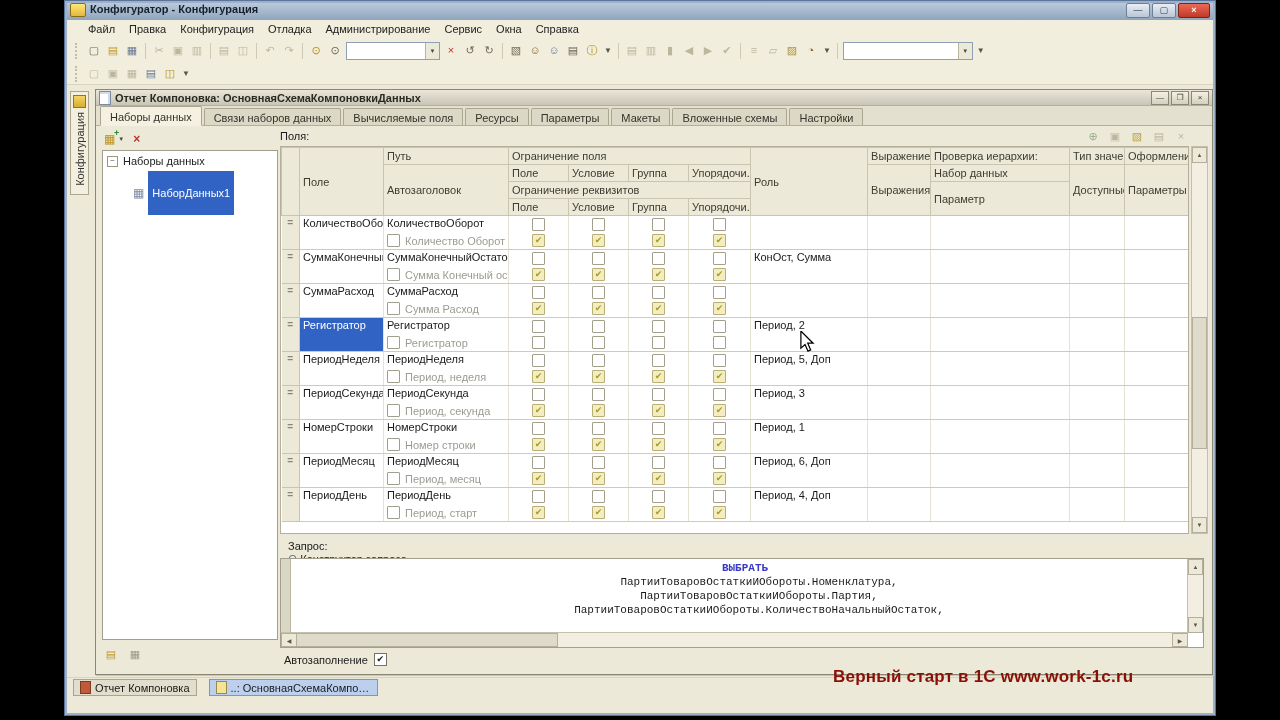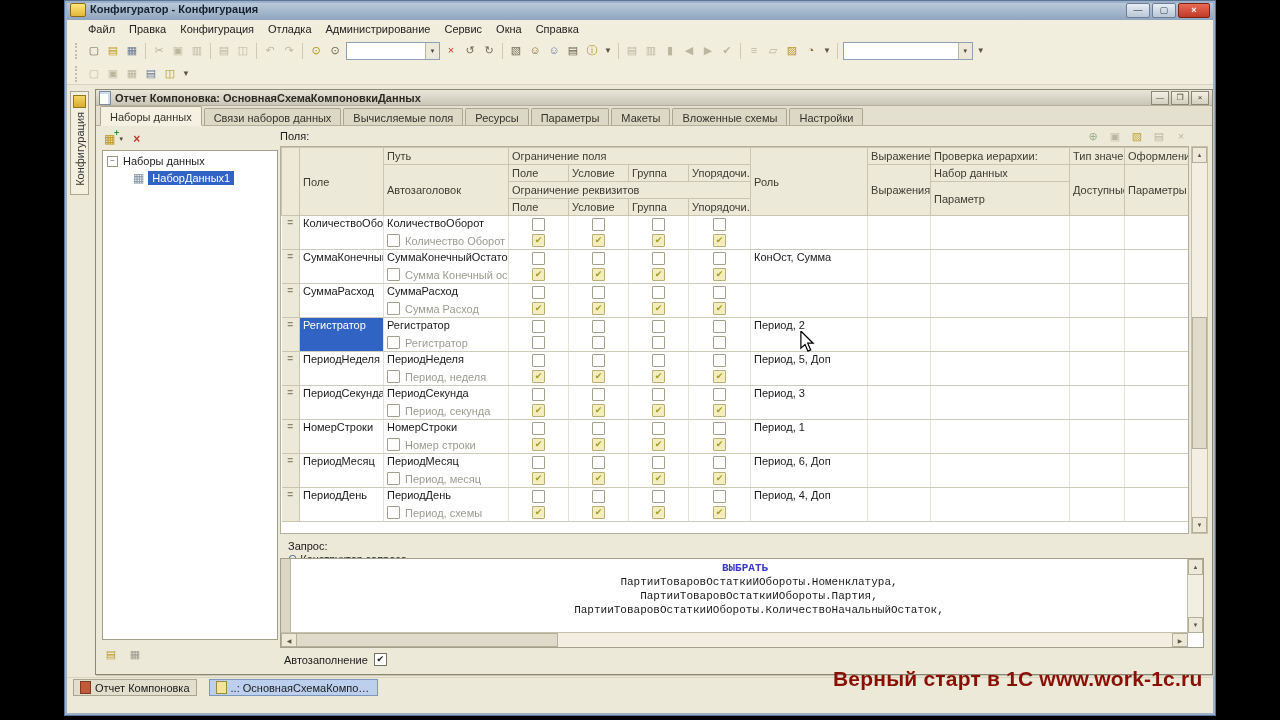--- a/index.html
+++ b/index.html
@@ -45,21 +45,21 @@
   .addbtn{display:inline-flex;align-items:center;}
   .gridglyph{color:#b8901c;font-size:12px;position:relative;}
   .gridglyph .plus{position:absolute;right:-4px;top:-4px;color:#2d8a2d;font-size:9px;font-weight:bold;}
   .ddarr{font-size:6px;color:#4a4a3a;margin-left:3px;}
   .delx{color:#c2342a;font-weight:bold;font-size:12px;margin-left:6px;}
   .treebox{position:absolute;left:0;right:0;top:20px;bottom:28px;background:#fff;border:1px solid #a39f8a;padding:3px 2px;}
   .troot{display:flex;align-items:center;gap:5px;padding:1px 2px;color:#222;}
   .texp{width:9px;height:9px;border:1px solid #9a9682;display:inline-flex;align-items:center;justify-content:center;font-size:8px;color:#555;line-height:1;background:#fff;}
   .titem{display:flex;align-items:center;gap:4px;margin-left:28px;margin-top:3px;}
   .titem .dsicon{color:#7c8ca2;font-size:12px;}
-  .titem .lbl{background:var(--sel);color:#fff;padding:1px 4px;}
+  .titem .lbl{background:var(--sel);color:#fff;padding:16px 4px;}
   .lpbottom{position:absolute;left:0;bottom:6px;display:flex;gap:6px;}
   
   .rightpanel{position:absolute;left:184px;top:34px;right:4px;bottom:4px;}
   .fieldsrow{position:absolute;left:0;top:4px;right:0;height:16px;display:flex;align-items:center;}
   .fieldsrow .sp{flex:1;}
   .minitools{display:flex;gap:4px;margin-right:18px;}
   .tablewrap{position:absolute;left:0;top:22px;width:907px;height:386px;background:#fff;border:1px solid #b3af9c;overflow:hidden;}
   table.ft{border-collapse:collapse;table-layout:fixed;width:903px;}
   .ft th{background:#ece9d8;border:1px solid #c9c5b0;font-weight:normal;text-align:left;padding:0 3px;color:#3c3c32;height:16px;overflow:hidden;white-space:nowrap;}
   .ft td{border-right:1px solid #e6e3d4;padding:0 3px;height:16px;overflow:hidden;white-space:nowrap;vertical-align:top;}
@@ -103,21 +103,21 @@
   .wticon{width:9px;height:11px;border:1px solid #8a6a4a;background:#e8e2d2;}
   .wticon.red{background:#c05a3a;border-color:#7c3a20;}
   .wticon.yel{background:#f4e49a;border-color:#9a8a40;}
   .wtab .tlbl{overflow:hidden;white-space:nowrap;text-overflow:ellipsis;max-width:140px;}
   .statusbar{position:absolute;left:2px;right:2px;top:697px;height:15px;background:#ece9d8;border-top:1px solid #c6c2ae;display:flex;align-items:center;padding:0 4px;}
   .statusbar .hint{flex:1;color:#2a2a22;}
   .sbox{height:12px;min-width:30px;border:1px solid;border-color:#9a9686 #fff #fff #9a9686;display:flex;align-items:center;justify-content:center;color:#b2ae9e;padding:0 3px;margin-left:3px;}
   .sbox.lang{color:#222;gap:3px;}
   .sgrip{color:#b0ac9a;font-size:10px;margin-left:4px;}
   
-  .watermark{position:absolute;left:768px;top:666px;font-size:21px;font-weight:bold;letter-spacing:0.2px;white-space:nowrap;}
+  .watermark{position:absolute;left:768px;top:666px;font-size:17px;font-weight:bold;letter-spacing:0.2px;white-space:nowrap;}
   .cursor{position:absolute;left:734px;top:330px;z-index:50;}
 </style>
 </head>
 <body>
 
 <div class="app">
 
   <div class="titlebar">
     <span class="appicon"></span>
     <span class="title">Конфигуратор - Конфигурация</span>
@@ -505,21 +505,21 @@
                 <td class="cc"><span class="cb"></span></td>
                 <td class="cc"><span class="cb"></span></td>
                 <td class="cc"><span class="cb"></span></td>
                 <td class="frole" rowspan="2">Период, 4, Доп</td>
                 <td class="rest" rowspan="2"></td>
                 <td class="rest" rowspan="2"></td>
                 <td class="rest" rowspan="2"></td>
                 <td class="rest" rowspan="2"></td>
               </tr>
               <tr class="rb">
-                <td class="fauto"><span class="cb"></span><span class="atxt">Период, схемы</span></td>
+                <td class="fauto"><span class="cb"></span><span class="atxt">Период, старт</span></td>
                 <td class="cc"><span class="cb chk">✔</span></td>
                 <td class="cc"><span class="cb chk">✔</span></td>
                 <td class="cc"><span class="cb chk">✔</span></td>
                 <td class="cc"><span class="cb chk">✔</span></td>
               </tr>
             </tbody>
         </table>
       </div>
       <div class="vscroll">
         <span class="sarr">▲</span>

